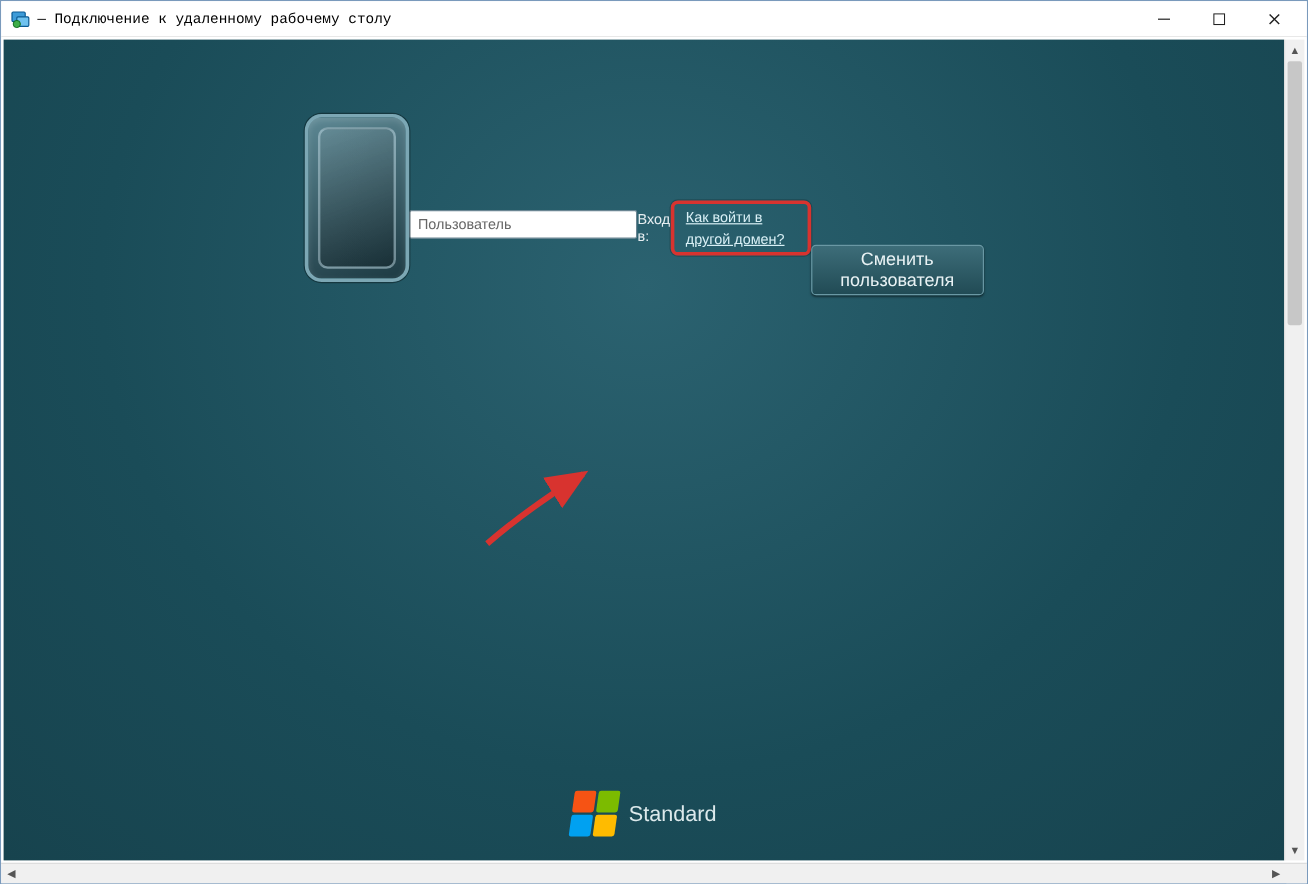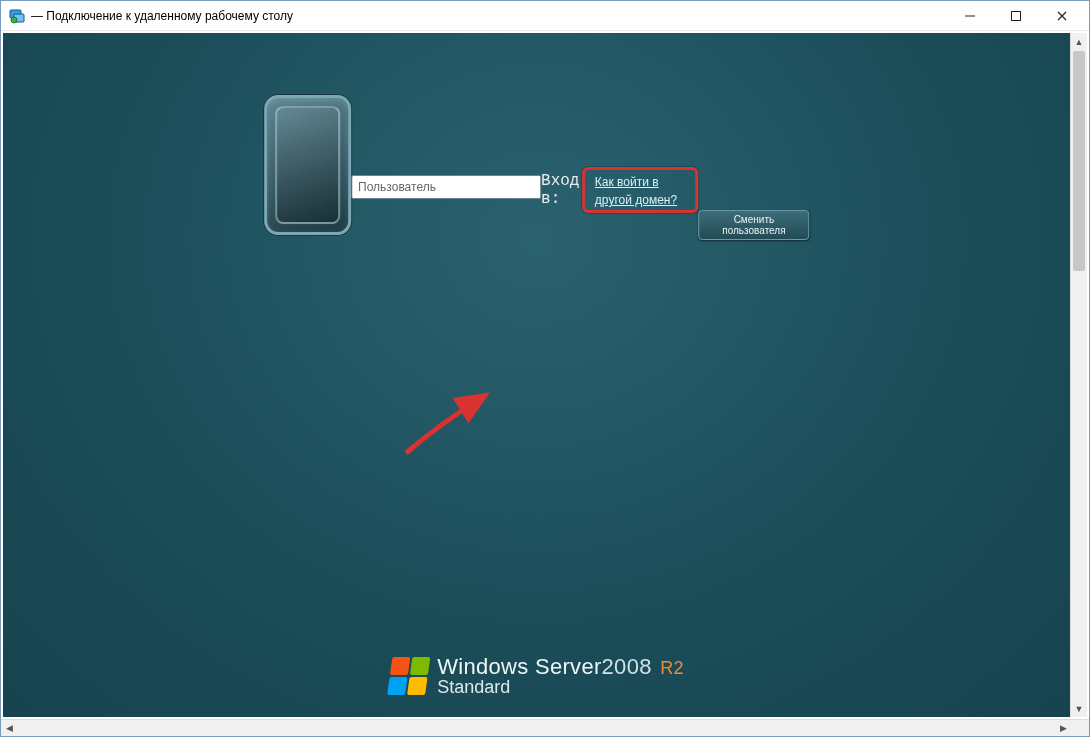--- a/index.html
+++ b/index.html
@@ -31,20 +31,21 @@
       width: 16px; height: 16px;
       margin-right: 6px;
       flex-shrink: 0;
     }
     .titlebar-text {
       font-size: 12px;
       color: #000;
       flex: 1;
       white-space: nowrap;
       overflow: hidden;
+      font-family: Liberation Mono, monospace;
     }
     .window-controls {
       display: flex;
     }
     .win-btn {
       width: 46px;
       height: 28px;
       display: flex;
       align-items: center;
       justify-content: center;
@@ -155,43 +156,42 @@
       width:28px;height:28px;border-radius:50%;
       background: radial-gradient(circle at 30% 30%, #7ec9ff, #1a78d6 60%, #0b4f94);
       border:2px solid #9fd3f7;
       box-shadow: 0 1px 3px rgba(0,0,0,.5);
       display:flex;align-items:center;justify-content:center;
       cursor:pointer;
     }
     .go-btn svg { width:14px;height:14px;fill:#fff; }
 
     .login-to {
-      font-size:16px;
+      font-size:12px;
       color:#e6eef1;
       margin-top:4px;
       margin-bottom:4px;
-      font-family:Liberation Mono, monospace;
     }
     .domain-link-box{
       border: 3px solid #d8332f;
       border-radius:6px;
       padding: 2px 10px;
       box-shadow: 0 0 0 1px rgba(0,0,0,.2);
     }
     .domain-link {
       font-size:12px;
       color: #d9f0f6;
       text-decoration: underline;
       cursor:pointer;
     }
 
     .switch-user {
       margin-top: 70px;
       padding: 3px 22px;
-      font-size:10px;
+      font-size:15px;
       color:#e9f2f4;
       background: linear-gradient(#3d6d79, #214b55);
       border:1px solid #6a98a4;
       border-radius:4px;
       box-shadow: 0 1px 2px rgba(0,0,0,.5);
       cursor:pointer;
     }
 
     .branding {
       position:absolute;
@@ -292,23 +292,20 @@
       </svg>
 
       <div class="branding">
         <div class="win-flag">
           <div class="flag-r"></div>
             <div class="flag-g"></div>
           <div class="flag-b"></div>
             <div class="flag-y"></div>
         </div>
         <div class="brand-text">
-          <div class="brand-line1">
-            <span>Windows Server</span><span class="thin">2008</span> <span class="r2">R2</span>
-          </div>
           <div class="brand-line2">Standard</div>
         </div>
       </div>
 
     </div>
 
     <div class="scrollbar-v">
       <div class="arr top">▲</div>
       <div class="thumb"></div>
       <div class="arr bot">▼</div>

